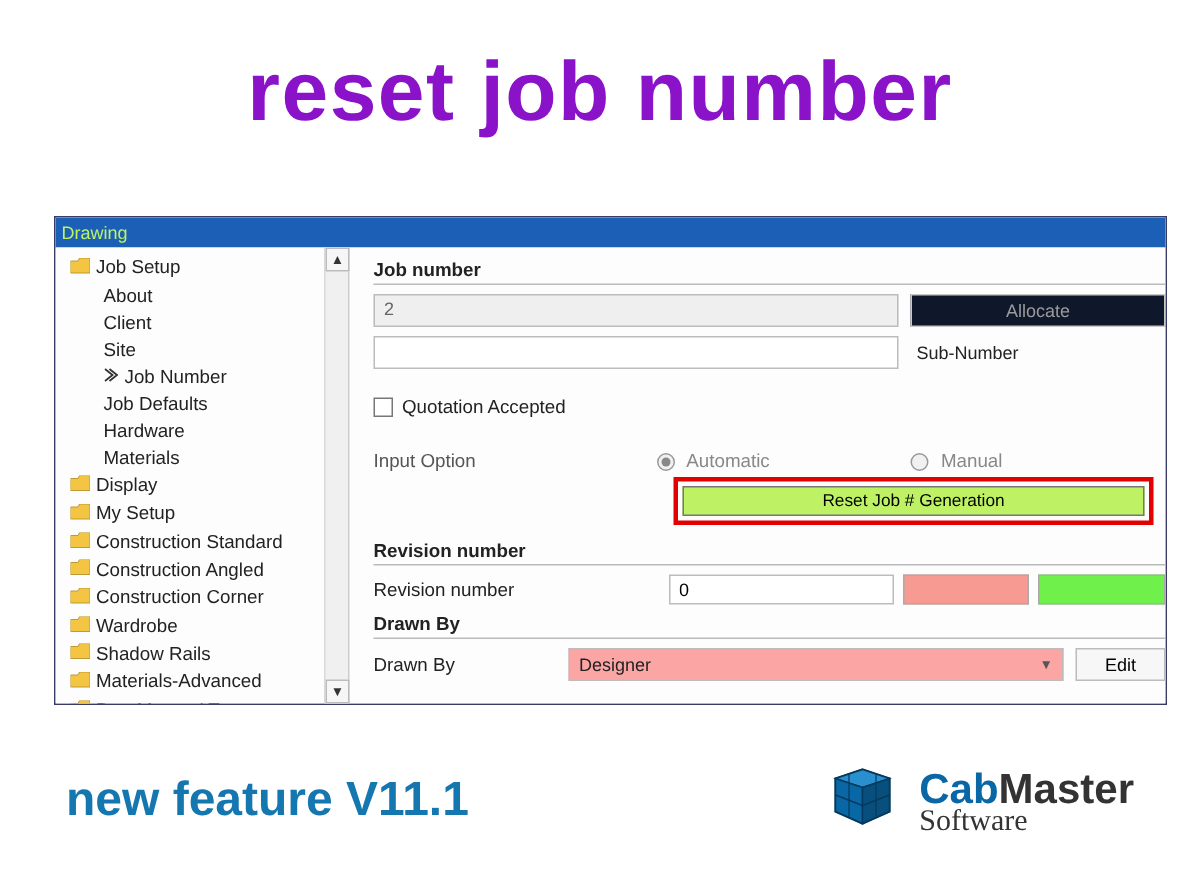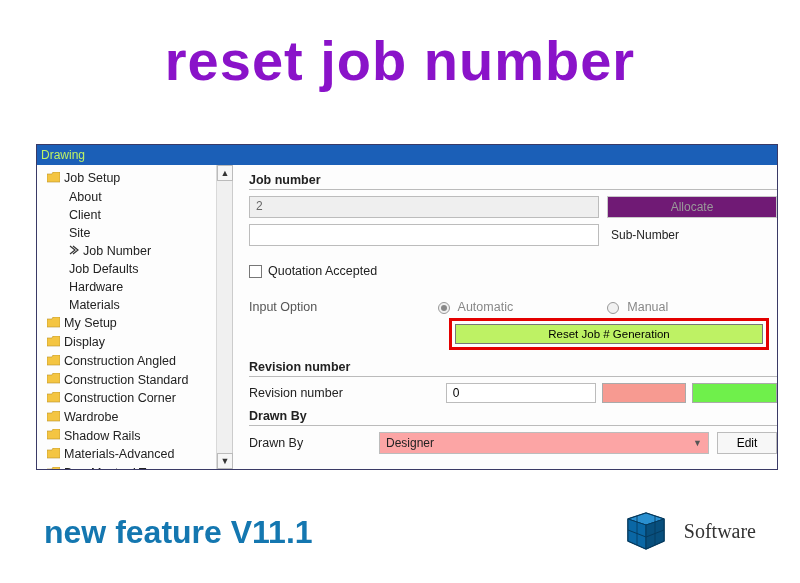--- a/index.html
+++ b/index.html
@@ -103,21 +103,21 @@
     height: 22px;
     background: #efefef;
     border: 1px solid #bcbcbc;
     padding: 2px 6px;
     color: #666;
     font-size: 12px;
   }
   .allocate-btn {
     width: 170px;
     height: 22px;
-    background: #701a75;
+    background: #0f172a;
     border: 1px solid #c9c9c9;
     color: #9a9a9a;
     font-size: 12px;
   }
   .subnum-field {
     flex: 1;
     height: 22px;
     border: 1px solid #bcbcbc;
     background: #fff;
   }
@@ -234,30 +234,30 @@
           <li class="indent1"><span>Client</span></li>
           <li class="indent1"><span>Site</span></li>
           <li class="indent1 current"><span class="sel-icon"><svg viewBox="0 0 10 10">
                 <path d="M1 1 L6 5 L1 9 M4 1 L9 5 L4 9" fill="none" stroke="#333" stroke-width="1.2"></path>
               </svg></span><span>Job Number</span></li>
           <li class="indent1"><span>Job Defaults</span></li>
           <li class="indent1"><span>Hardware</span></li>
           <li class="indent1"><span>Materials</span></li>
           <li class="indent0"><span class="folder-icon"><svg viewBox="0 0 13 11">
                 <path d="M0 2 L5 2 L6 0 L13 0 L13 10 L0 10 Z" fill="#f4c542" stroke="#b8912a" stroke-width="0.6"></path>
+              </svg></span><span>Display</span></li>
+          <li class="indent0"><span class="folder-icon"><svg viewBox="0 0 13 11">
+                <path d="M0 2 L5 2 L6 0 L13 0 L13 10 L0 10 Z" fill="#f4c542" stroke="#b8912a" stroke-width="0.6"></path>
               </svg></span><span>My Setup</span></li>
           <li class="indent0"><span class="folder-icon"><svg viewBox="0 0 13 11">
                 <path d="M0 2 L5 2 L6 0 L13 0 L13 10 L0 10 Z" fill="#f4c542" stroke="#b8912a" stroke-width="0.6"></path>
-              </svg></span><span>Display</span></li>
+              </svg></span><span>Construction Standard</span></li>
           <li class="indent0"><span class="folder-icon"><svg viewBox="0 0 13 11">
                 <path d="M0 2 L5 2 L6 0 L13 0 L13 10 L0 10 Z" fill="#f4c542" stroke="#b8912a" stroke-width="0.6"></path>
               </svg></span><span>Construction Angled</span></li>
-          <li class="indent0"><span class="folder-icon"><svg viewBox="0 0 13 11">
-                <path d="M0 2 L5 2 L6 0 L13 0 L13 10 L0 10 Z" fill="#f4c542" stroke="#b8912a" stroke-width="0.6"></path>
-              </svg></span><span>Construction Standard</span></li>
           <li class="indent0"><span class="folder-icon"><svg viewBox="0 0 13 11">
                 <path d="M0 2 L5 2 L6 0 L13 0 L13 10 L0 10 Z" fill="#f4c542" stroke="#b8912a" stroke-width="0.6"></path>
               </svg></span><span>Construction Corner</span></li>
           <li class="indent0"><span class="folder-icon"><svg viewBox="0 0 13 11">
                 <path d="M0 2 L5 2 L6 0 L13 0 L13 10 L0 10 Z" fill="#f4c542" stroke="#b8912a" stroke-width="0.6"></path>
               </svg></span><span>Wardrobe</span></li>
           <li class="indent0"><span class="folder-icon"><svg viewBox="0 0 13 11">
                 <path d="M0 2 L5 2 L6 0 L13 0 L13 10 L0 10 Z" fill="#f4c542" stroke="#b8912a" stroke-width="0.6"></path>
               </svg></span><span>Shadow Rails</span></li>
           <li class="indent0"><span class="folder-icon"><svg viewBox="0 0 13 11">
@@ -334,15 +334,18 @@
     <polygon points="12,10 30,4 48,10 48,32 30,40 12,32" fill="#0a67a5" stroke="#053a5e" stroke-width="1.5"></polygon>
     <polygon points="12,10 30,16 48,10 30,4" fill="#2a8fcf" stroke="#053a5e" stroke-width="1"></polygon>
     <polygon points="30,16 30,40 12,32 12,10" fill="#0a67a5" stroke="#053a5e" stroke-width="1"></polygon>
     <polygon points="30,16 30,40 48,32 48,10" fill="#084f7d" stroke="#053a5e" stroke-width="1"></polygon>
     <line x1="12" y1="21" x2="30" y2="28" stroke="#053a5e" stroke-width="1"></line>
     <line x1="48" y1="21" x2="30" y2="28" stroke="#053a5e" stroke-width="1"></line>
     <line x1="21" y1="7" x2="21" y2="36" stroke="#053a5e" stroke-width="0.8"></line>
     <line x1="39" y1="7" x2="39" y2="36" stroke="#053a5e" stroke-width="0.8"></line>
   </svg>
   <div class="logo-stack">
+    <div class="logo-text-main">
+      <span class="blue">Cab</span><span>Master</span>
+    </div>
     <div class="logo-sub">Software</div>
   </div>
 </div>
 
 </body></html>

